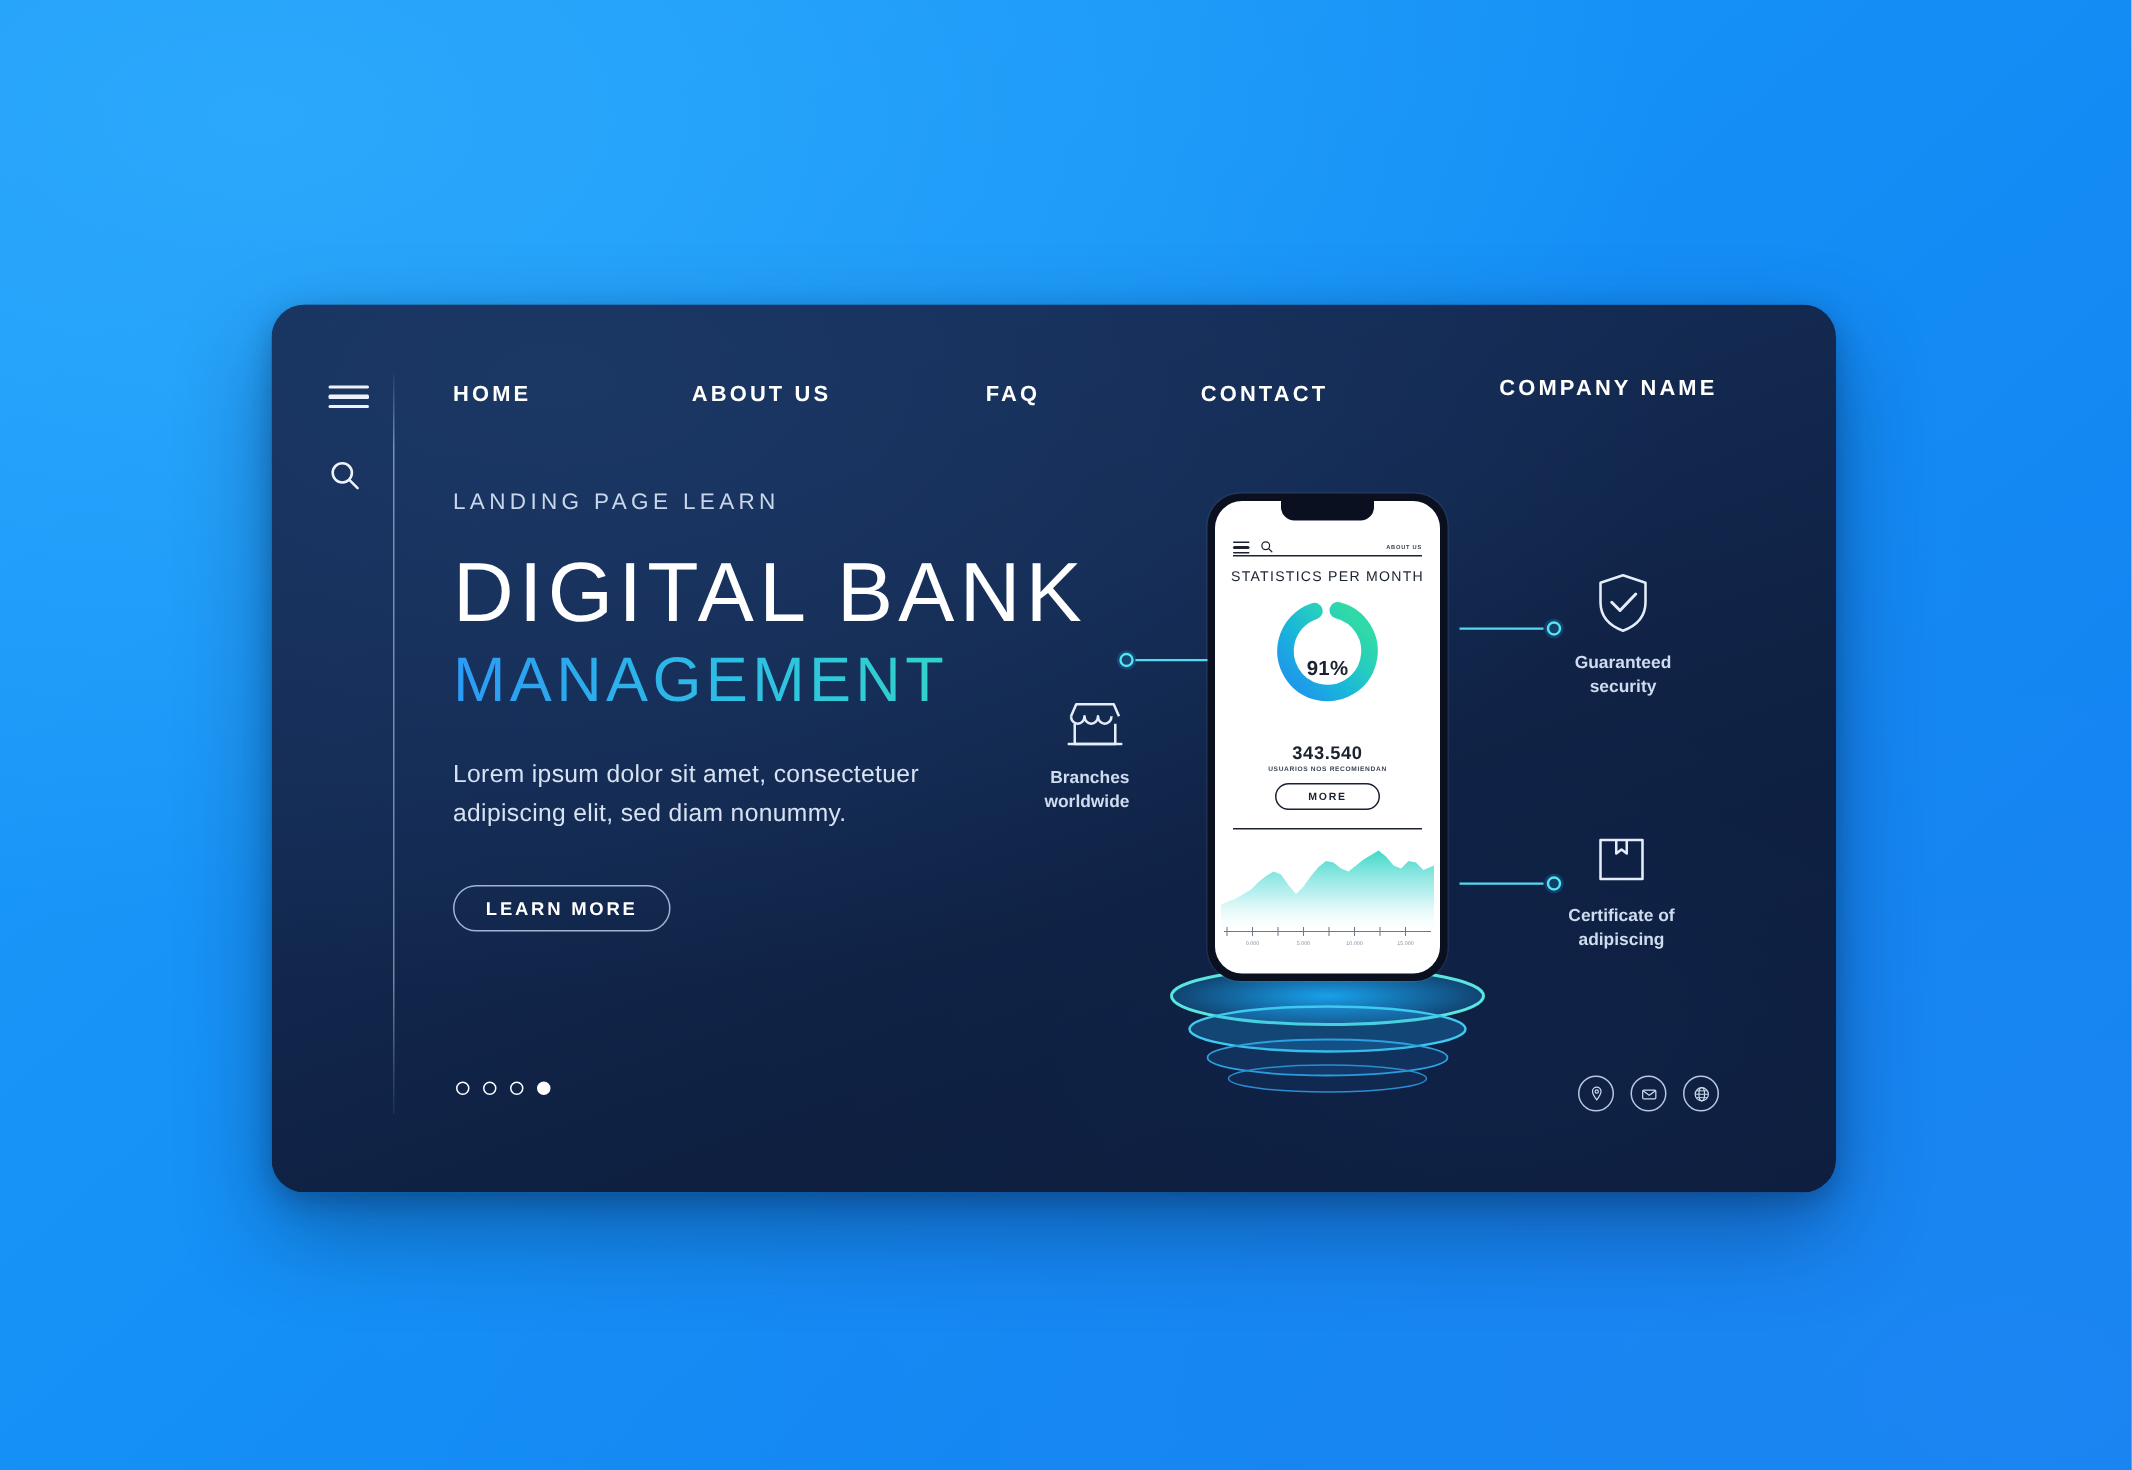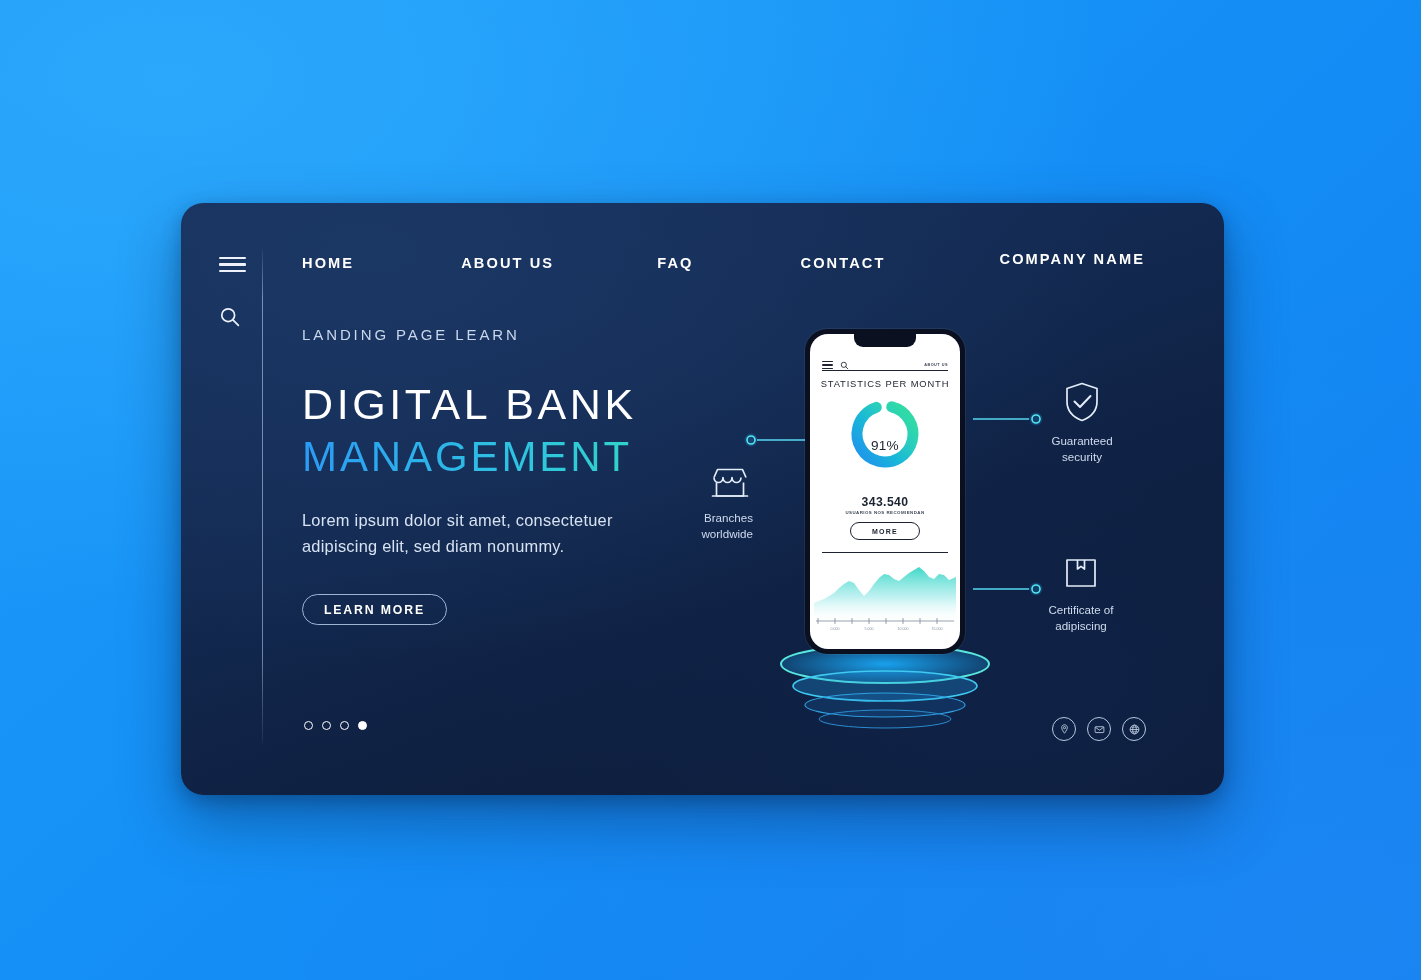--- a/index.html
+++ b/index.html
@@ -53,21 +53,21 @@
     position:absolute; right:79px; top:48px;
     color:#fff; font-size:14.6px; font-weight:bold; letter-spacing:2.1px;
   }
 
   
   #hero { position:absolute; left:121px; top:123px; width:430px; }
   #eyebrow {
     color:#c9d7ec; font-size:15px; letter-spacing:2.9px; font-weight:300;
   }
   #h1-line1 {
-    margin-top:40px; color:#fff; font-size:43px; font-weight:300;
+    margin-top:23px; color:#fff; font-size:56px; font-weight:300;
     letter-spacing:3.6px; line-height:1.02;
   }
   #h1-line2 {
     margin-top:9px; font-size:42px; font-weight:400; letter-spacing:2.9px;
     line-height:1.02;
     background:linear-gradient(90deg,#2b9bf5 0%,#2ec2e2 48%,#35e0b4 100%);
     -webkit-background-clip:text; background-clip:text; color:transparent;
   }
   #lead {
     margin-top:28px; color:#d7e2f2; font-size:16.4px; font-weight:300;
@@ -117,21 +117,21 @@
   #ph-burger i { width:11px; height:1.4px; background:#1d2330; border-radius:1px; }
   #ph-about { margin-left:auto; font-size:3.8px; letter-spacing:.5px; color:#3a4355; font-weight:bold; }
   #ph-rule { position:absolute; left:12px; right:12px; top:36px; height:1.3px; background:#1d2330; }
   #ph-title {
     position:absolute; left:0; right:0; top:44px; text-align:center;
     font-size:9.4px; font-weight:normal; letter-spacing:.85px; color:#1b2230;
   }
   #donut { position:absolute; left:50%; top:62px; transform:translateX(-50%); }
   #donut-label {
     position:absolute; left:0; right:0; top:104px; text-align:center;
-    font-size:13.6px; font-weight:normal; color:#1b2230; letter-spacing:.2px;
+    font-size:13.6px; font-weight:bold; color:#1b2230; letter-spacing:.2px;
   }
   #ph-count {
     position:absolute; left:0; right:0; top:161px; text-align:center;
     font-size:12.2px; font-weight:bold; color:#1b2230; letter-spacing:.4px;
   }
   #ph-sub {
     position:absolute; left:0; right:0; top:176px; text-align:center;
     font-size:4.4px; font-weight:bold; letter-spacing:.45px; color:#3c4556;
   }
   #ph-more {
@@ -143,21 +143,21 @@
   #ph-rule2 { position:absolute; left:12px; right:12px; top:218px; height:1.3px; background:#1d2330; }
   #area { position:absolute; left:4px; right:4px; top:229px; }
   #axis  { position:absolute; left:6px; right:6px; top:284px; }
 
   
   #pedestal { position:absolute; left:592px; top:436px; width:224px; height:96px; z-index:2; }
 
   
   .conn { position:absolute; z-index:3; }
   .feature { position:absolute; text-align:center; width:120px; z-index:3; }
-  .f-label { margin-top:5px; color:#cfdcef; font-size:11.6px; font-weight:400; line-height:1.34; }
+  .f-label { margin-top:5px; color:#cfdcef; font-size:11.6px; font-weight:700; line-height:1.34; }
   #feat-branches { left:452px; top:262px;text-align:right; }
   #feat-security { left:841px; top:177px; }
   #feat-cert     { left:840px; top:350px; }
 </style>
 </head>
 <body>
 
 <div id="card">
 
   <div id="rail">

